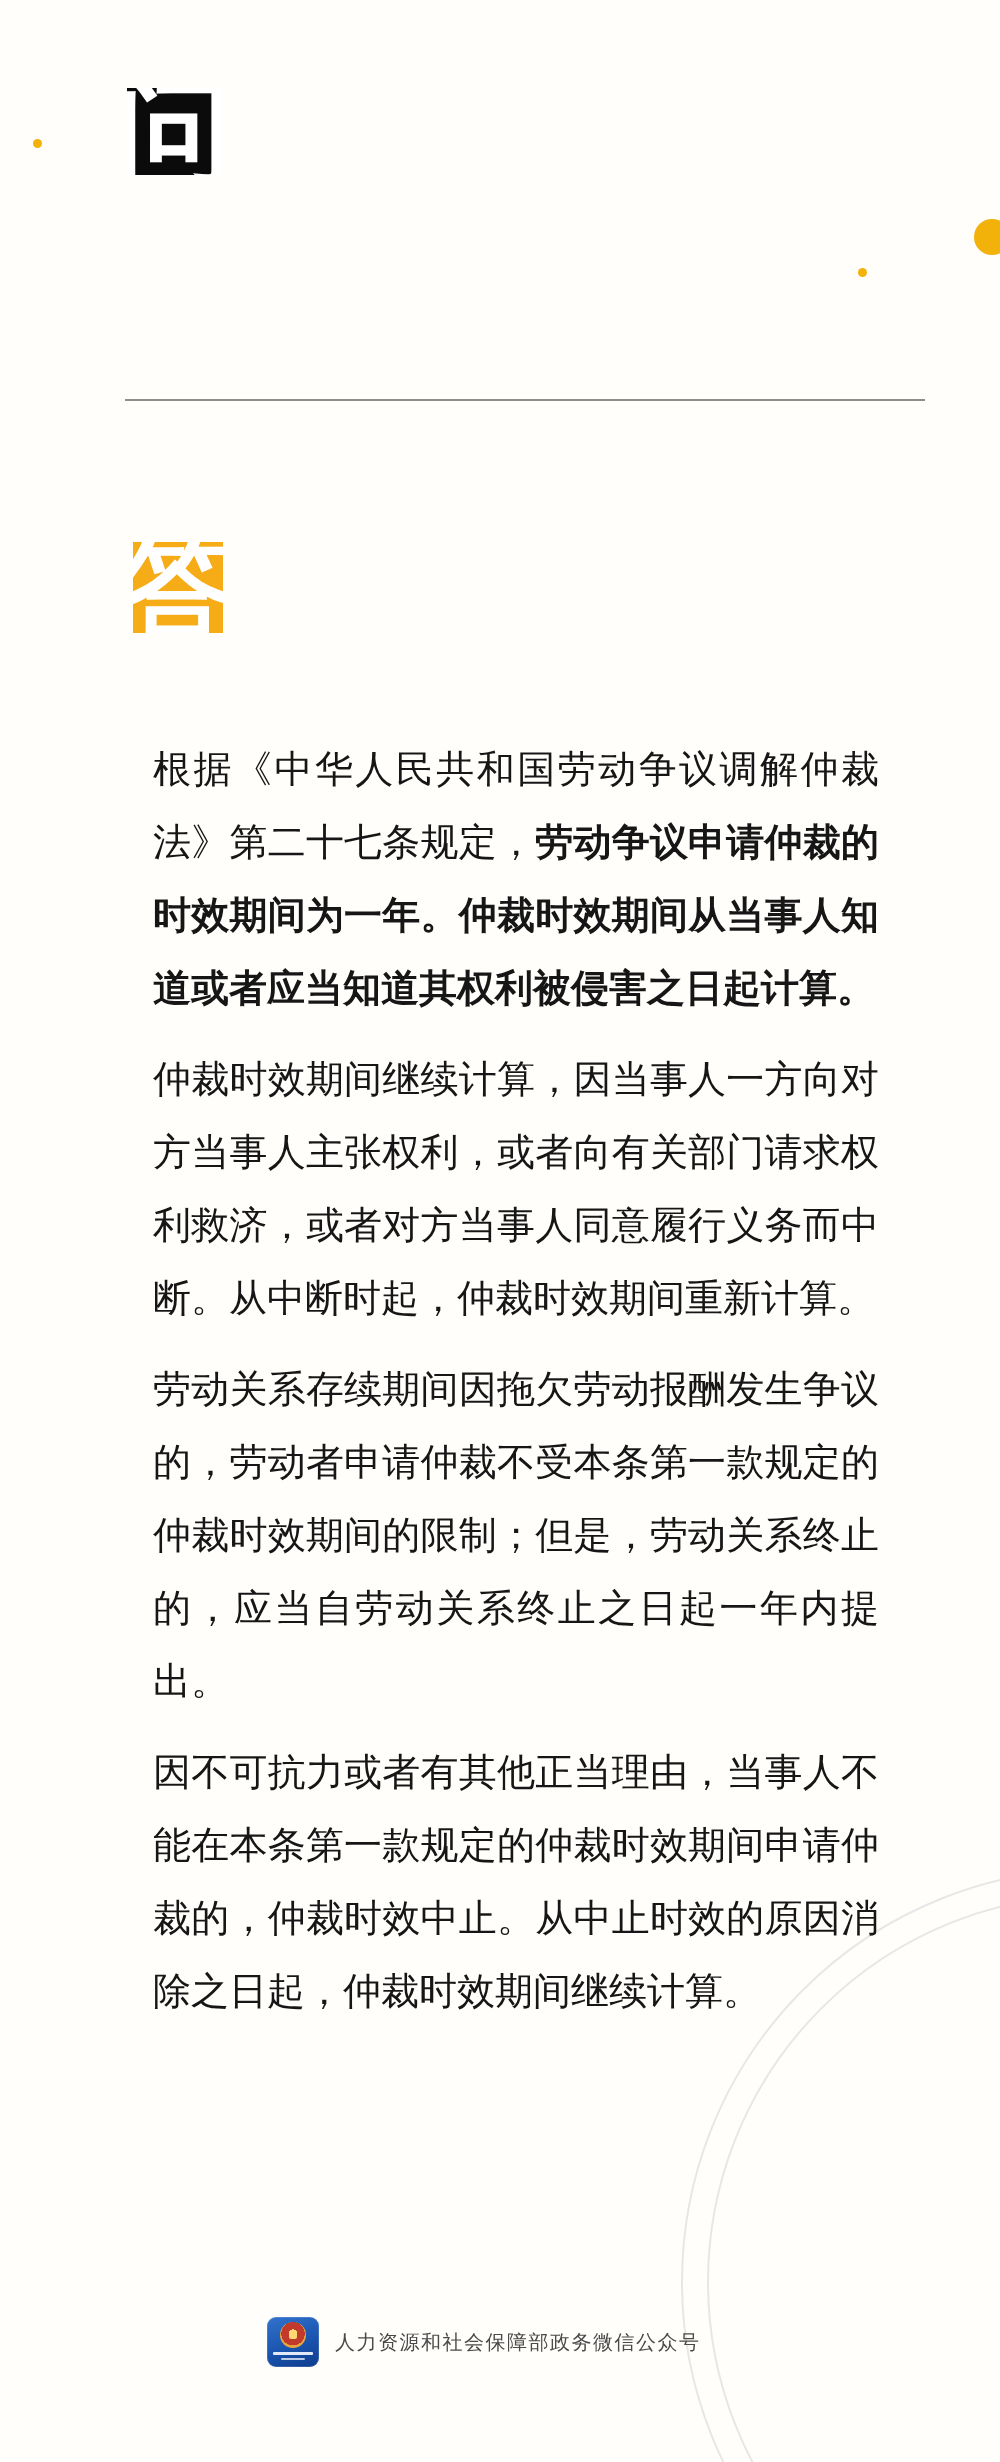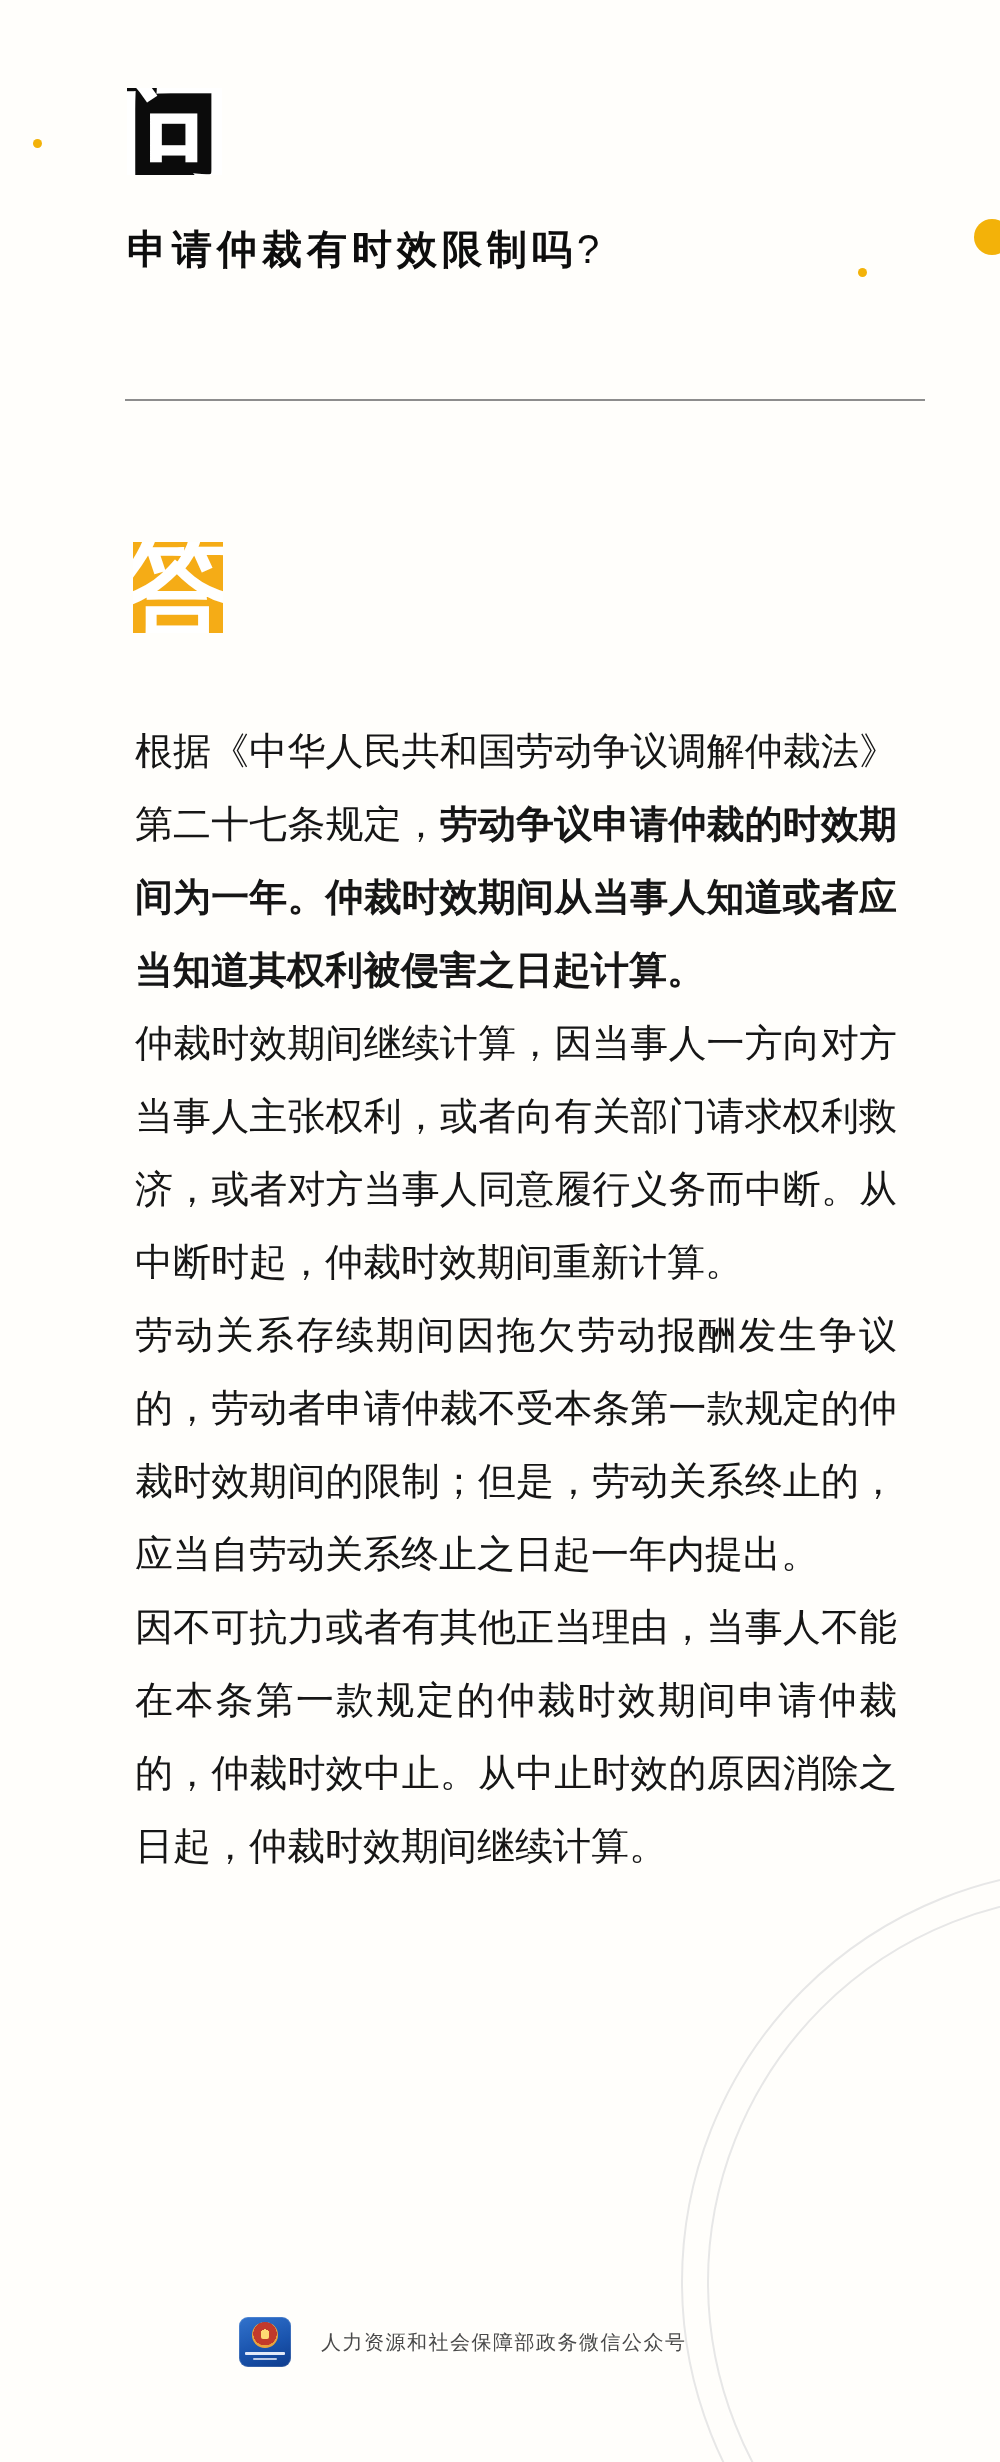--- a/index.html
+++ b/index.html
@@ -44,33 +44,33 @@
   #divider{
     position:absolute;left:125px;top:399px;width:800px;height:2px;
     background:#8d8d8d;
   }
   
   #body-text{
     position:absolute;left:135px;top:715px;width:762px;
     font-size:38px;line-height:73px;color:#161616;
     text-align:justify;
   }
-  #body-text p{margin:0;}
+  #body-text p{margin:18px;}
   #body-text .bold{font-weight:700;}
   
   .arc{
     position:absolute;border:2px solid #e7e7e7;border-radius:50%;
     background:transparent;
   }
   #arc-outer{left:681px;top:1868px;width:824px;height:824px;}
   #arc-inner{left:707px;top:1894px;width:772px;height:772px;}
   
   #footer{
-    position:absolute;left:239px;top:2317px;
-    display:flex;align-items:center;gap:30px;
+    position:absolute;left:267px;top:2317px;
+    display:flex;align-items:center;gap:16px;
   }
   #footer-logo{
     position:relative;width:52px;height:50px;border-radius:9px;
     background:linear-gradient(160deg,#3273cd 0%,#1a54ae 55%,#0e3c8c 100%);
     box-shadow:inset 0 0 0 1px rgba(255,255,255,.15);
     flex:0 0 auto;
   }
   #footer-logo .emblem{
     position:absolute;left:13px;top:5px;width:26px;height:26px;border-radius:50%;
     background:radial-gradient(circle at 50% 45%, #ffd873 0 22%, #c23a2b 23% 60%, #e8a33d 61% 78%, #cf8f2e 79% 100%);
@@ -92,21 +92,20 @@
 <body>
 
 <div id="page">
 
   <div class="dot" id="left-dot"></div>
 
   <div id="question-box">
     <span class="marker-glyph">问</span>
   </div>
 
-  <div id="page-title"><span>申请仲裁有时效限制吗</span><span class="qmark">?</span></div>
 
   <div class="dot" id="big-yellow-circle"></div>
   <div class="dot" id="title-dot"></div>
 
   <div id="divider"></div>
 
   <div id="answer-box">
     <span class="marker-glyph">答</span>
   </div>
 

